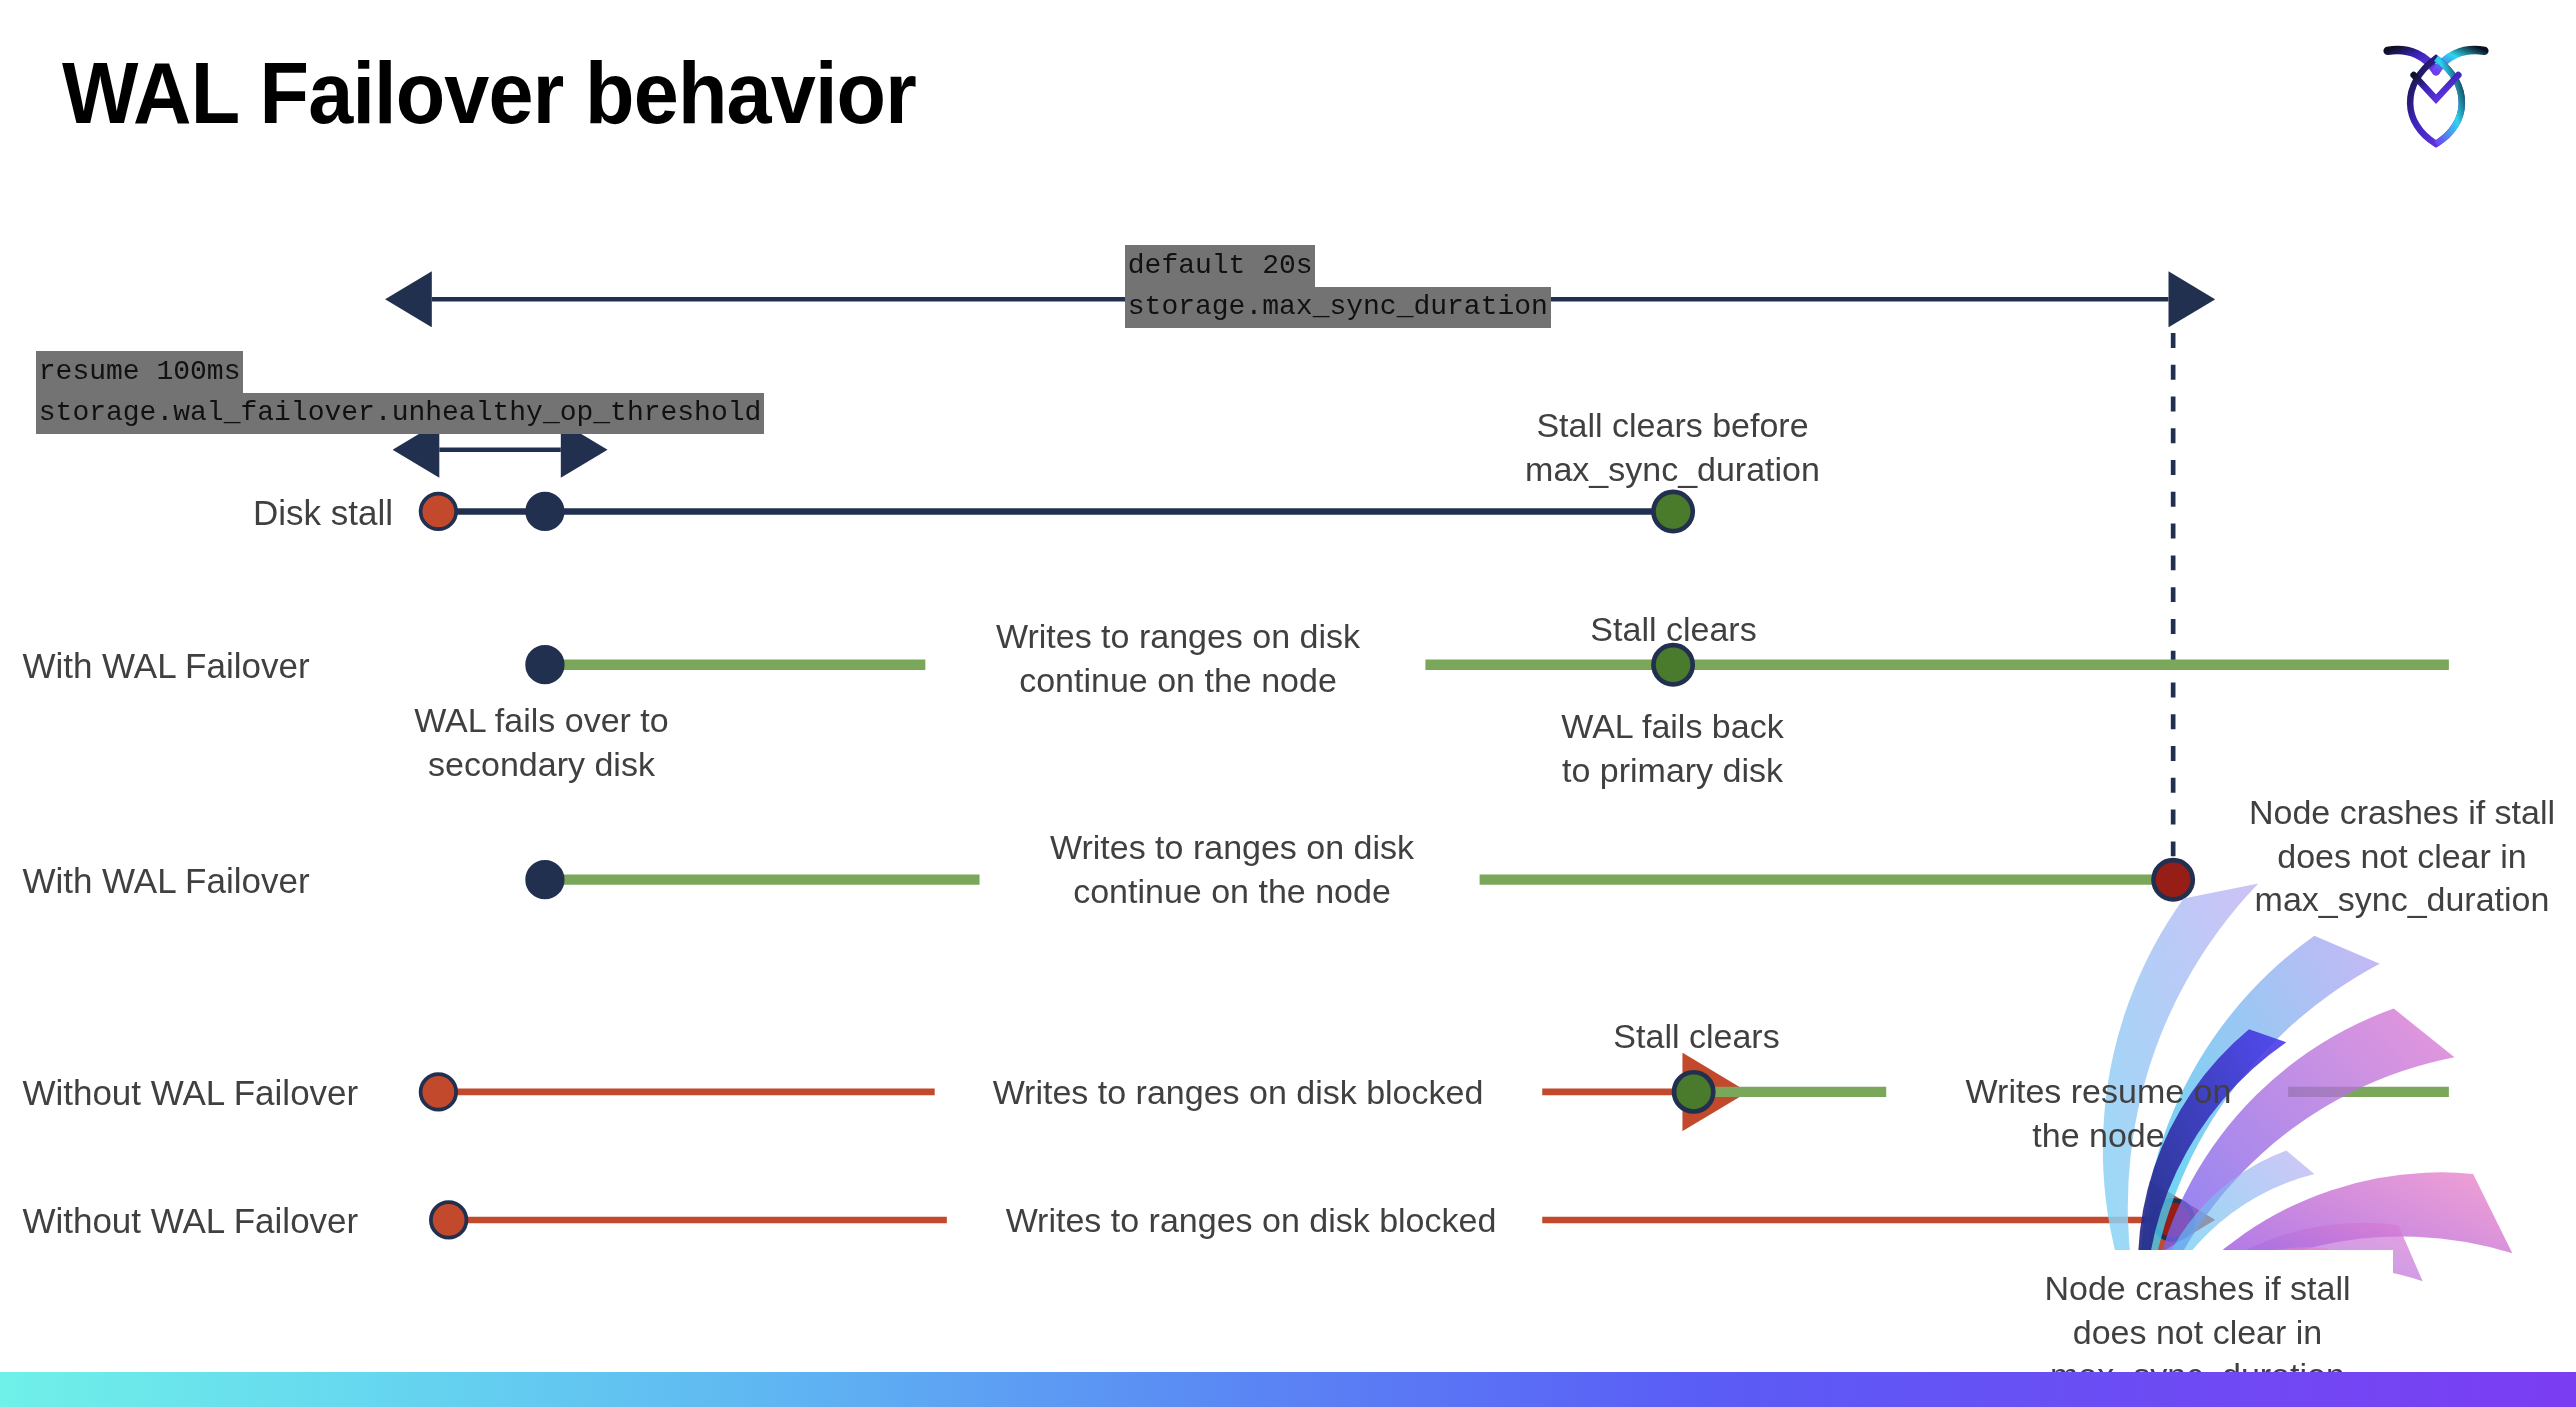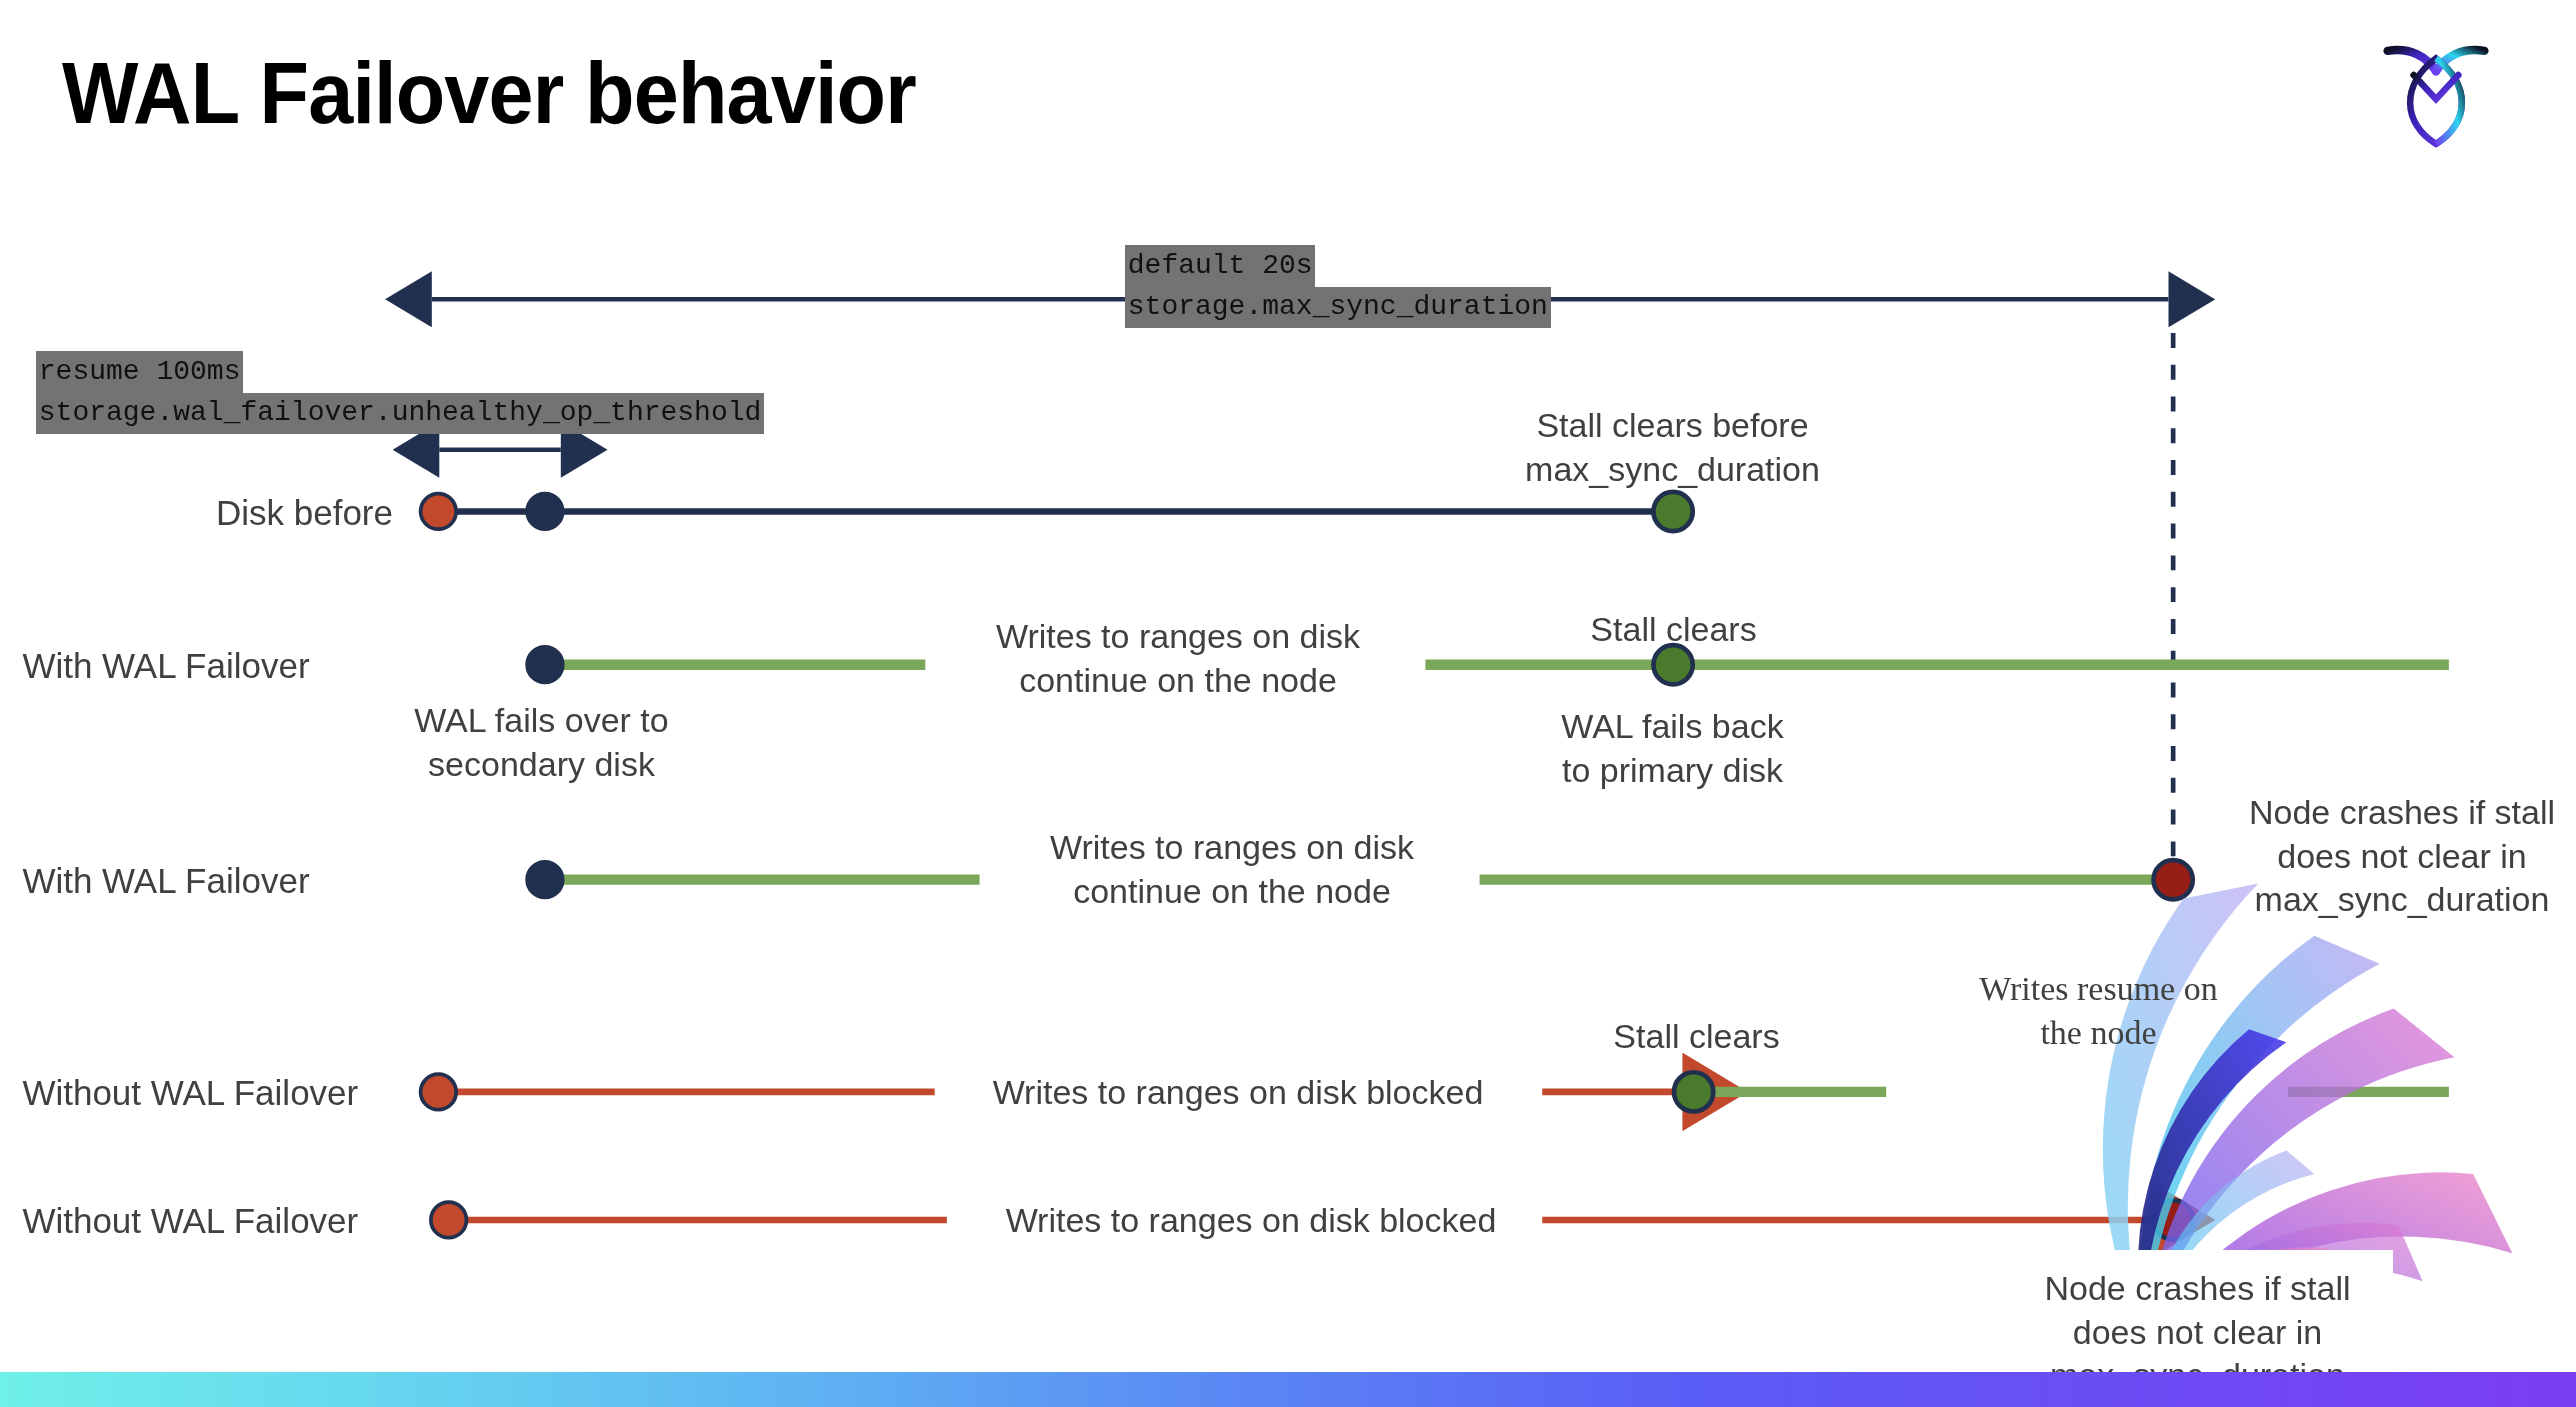--- a/index.html
+++ b/index.html
@@ -254,21 +254,21 @@
   <div class="code-chip" style="left:1125px; top:245px; text-align:left;">
     <span>default 20s</span><br>
     <span>storage.max_sync_duration</span>
   </div>
 
   <div class="code-chip" style="left:36px; top:351px; text-align:left;">
     <span>resume 100ms</span><br>
     <span>storage.wal_failover.unhealthy_op_threshold</span>
   </div>
 
-  <div class="lbl row-name r" style="left:0px; top:491px; width:393px;">Disk before</div>
+  <div class="lbl row-name r" style="left:0px; top:491px; width:393px;">Disk stall</div>
 
   <div class="lbl row-name l" style="left:22.4px; top:644px;">With WAL Failover</div>
 
   <div class="lbl row-name l" style="left:22.4px; top:859px;">With WAL Failover</div>
 
   <div class="lbl row-name l" style="left:22.4px; top:1071px;">Without WAL Failover</div>
 
   <div class="lbl row-name l" style="left:22.4px; top:1199px;">Without WAL Failover</div>
 
   <div class="lbl c" style="left:1467px; top:404px; width:411px;">Stall clears before
@@ -289,21 +289,21 @@
 continue on the node</div>
 
   <div class="lbl l" style="left:2215px; top:791px; width:374px;">Node crashes if stall
 does not clear in
 max_sync_duration</div>
 
   <div class="lbl c" style="left:939px; top:1071px; width:598px;">Writes to ranges on disk  blocked</div>
 
   <div class="lbl c" style="left:1533px; top:1015px; width:327px;">Stall clears</div>
 
-  <div class="lbl c" style="left:1916px; top:967px; width:365px;font-family:Liberation Serif, serif;">Writes resume on
+  <div class="lbl c" style="left:1916px; top:1070px; width:365px;">Writes resume on
 the node</div>
 
   <div class="lbl c" style="left:952px; top:1199px; width:598px;">Writes to ranges on disk  blocked</div>
 
   <div class="callout-card">
     <div class="lbl l" style="margin-left:43px; padding-top:17px; width:365px;">Node crashes if stall
 does not clear in
 max_sync_duration</div>
   </div>
 

